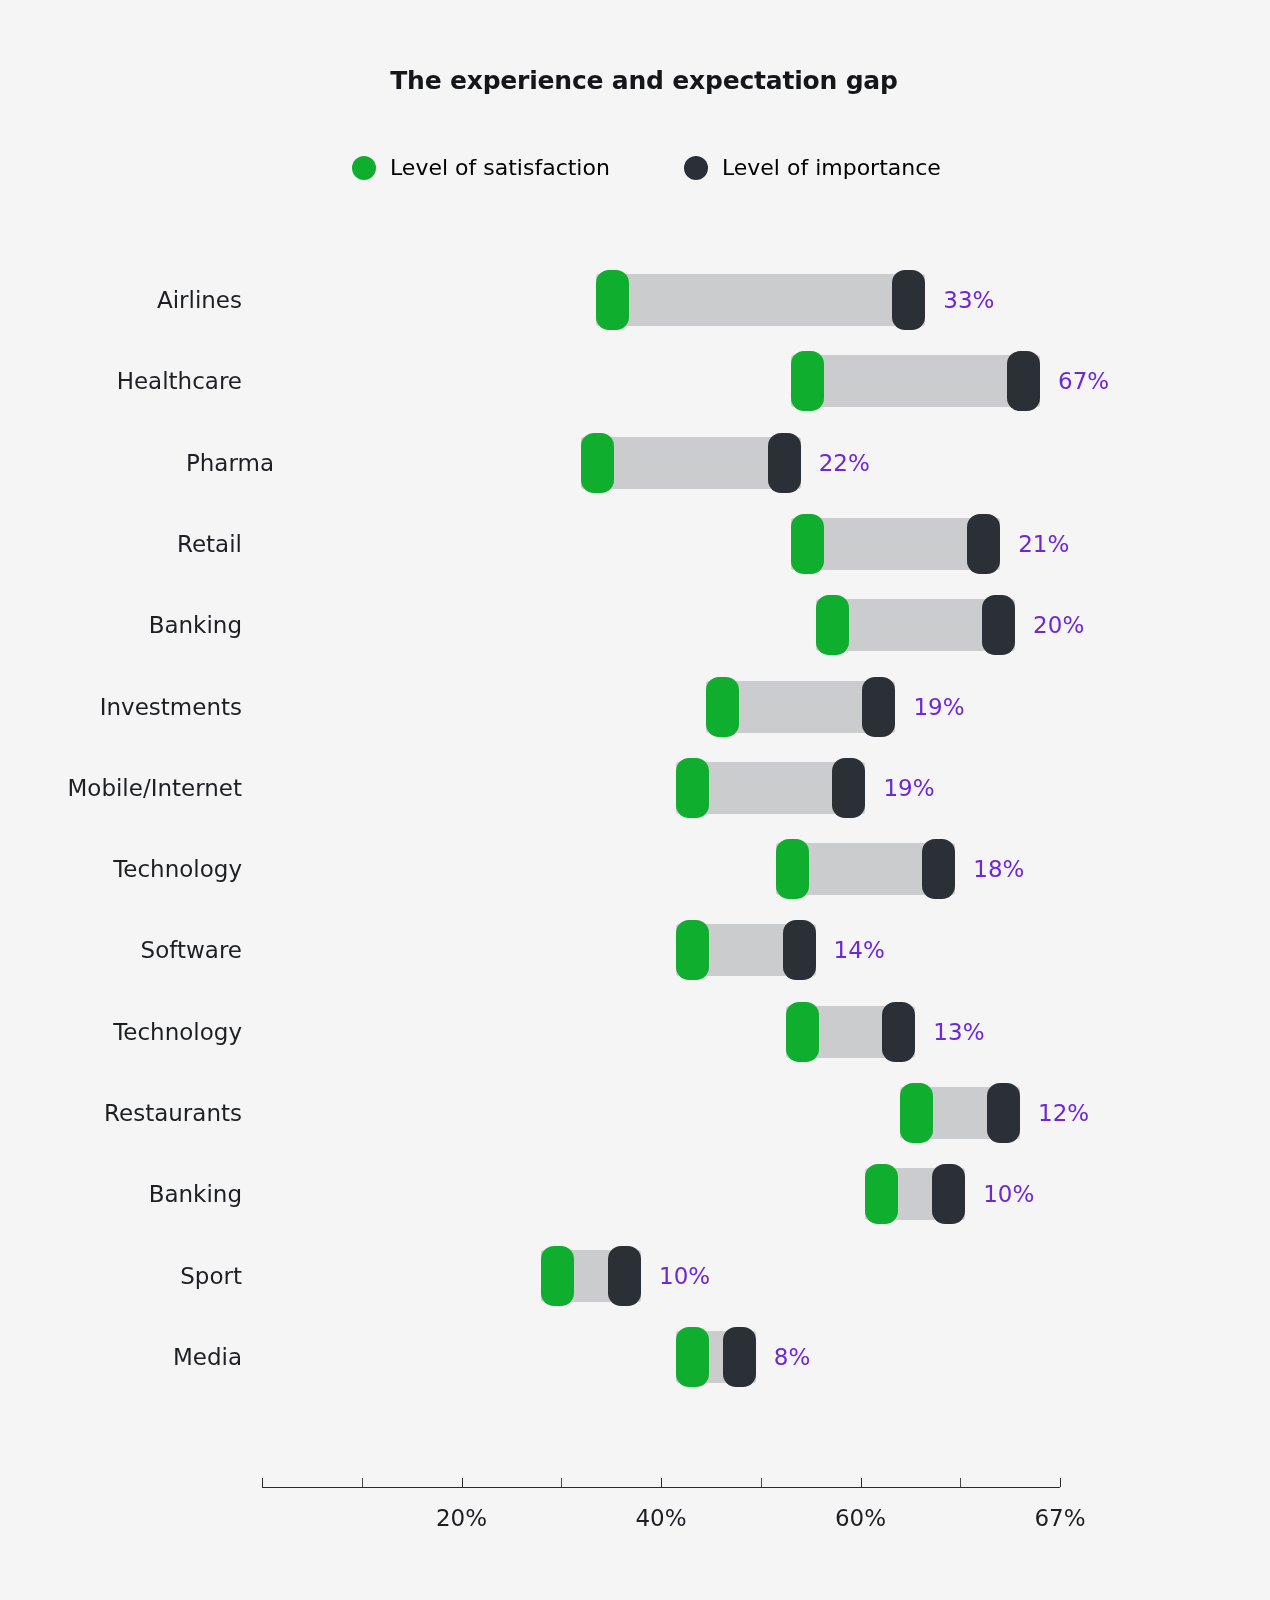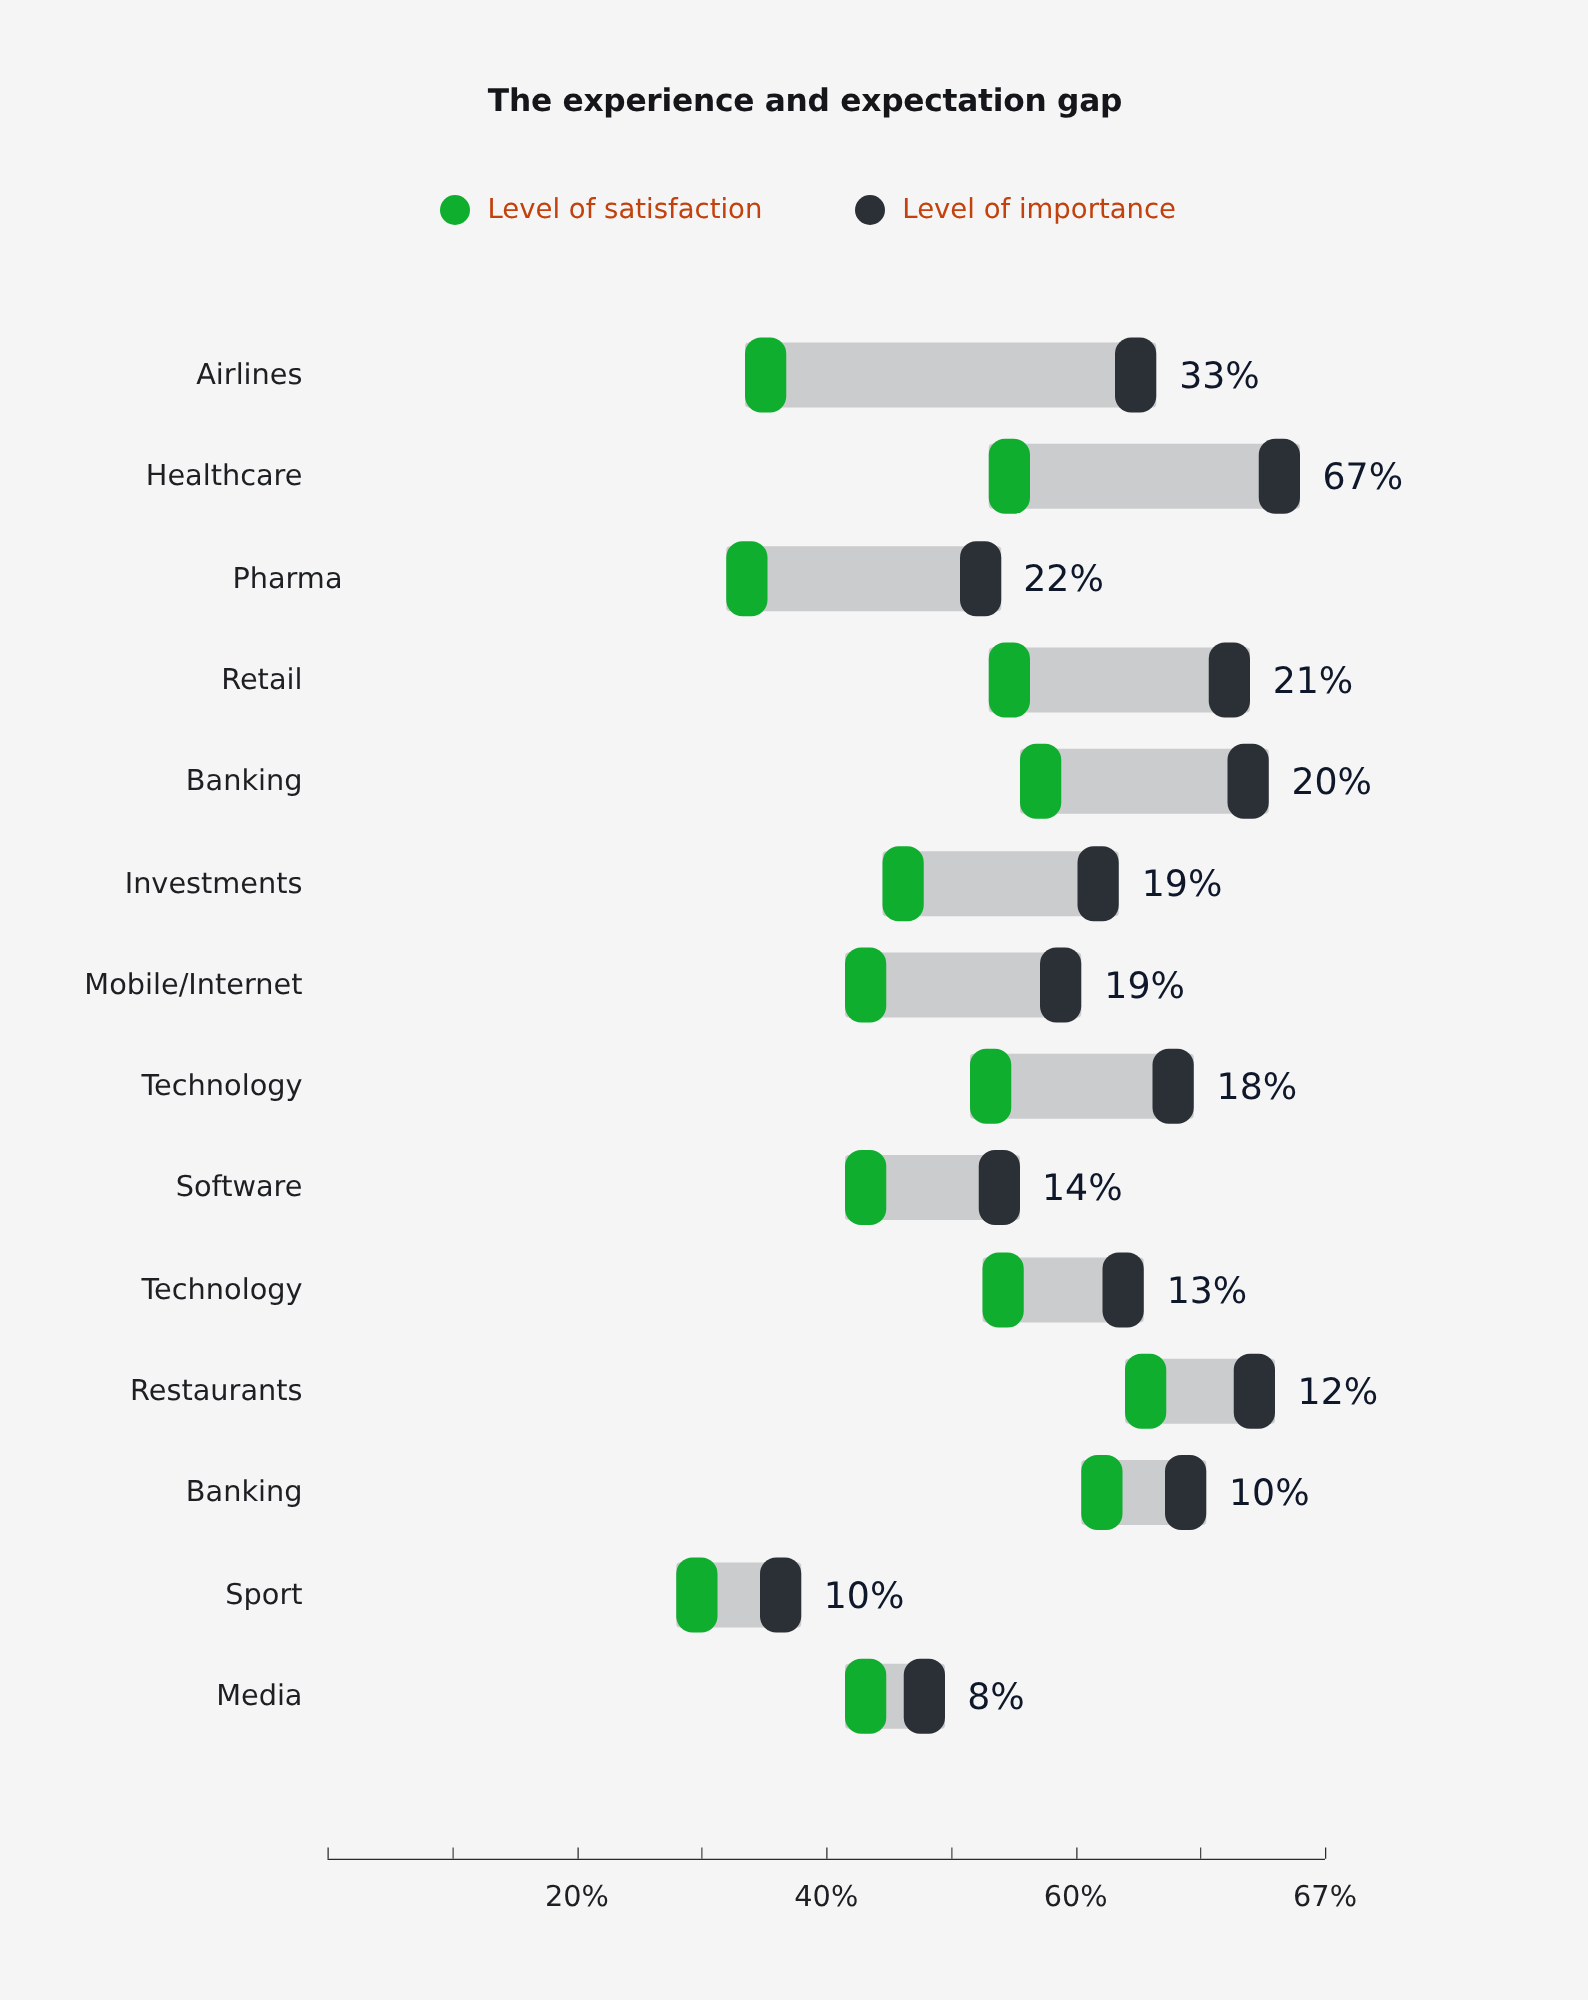--- a/index.html
+++ b/index.html
@@ -50,21 +50,21 @@
     gap: 14px;
   }
   .legend-dot {
     width: 24px;
     height: 24px;
     border-radius: 50%;
     display: block;
   }
   .legend-label {
     font-size: 22px;
-    color: #c2410c;
+    color: #000000;
     white-space: nowrap;
     text-align: right;
   }
 
   .plot {
     position: absolute;
     left: 0;
     top: 0;
     width: 1270px;
     height: 1600px;
@@ -101,22 +101,22 @@
     width: 33px;
     height: 60px;
     border-radius: 13px;
   }
   .marker.sat { background: #0fae2e; }
   .marker.imp { background: #2b3036; }
   .gap-label {
     position: absolute;
     top: 50%;
     transform: translateY(-50%);
-    font-size: 29px;
-    color: #0f172a;
+    font-size: 23px;
+    color: #6d28d9;
     white-space: nowrap;
     text-align: right;
   }
 
   .axis {
     position: absolute;
     left: 250px;
     top: 1487px;
     width: 798px;
     height: 1px;

